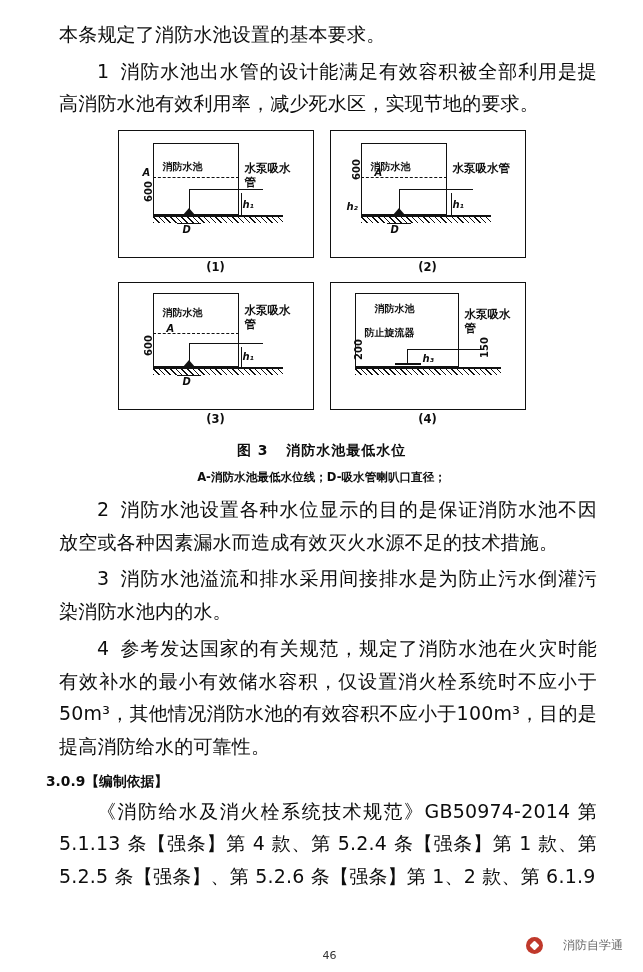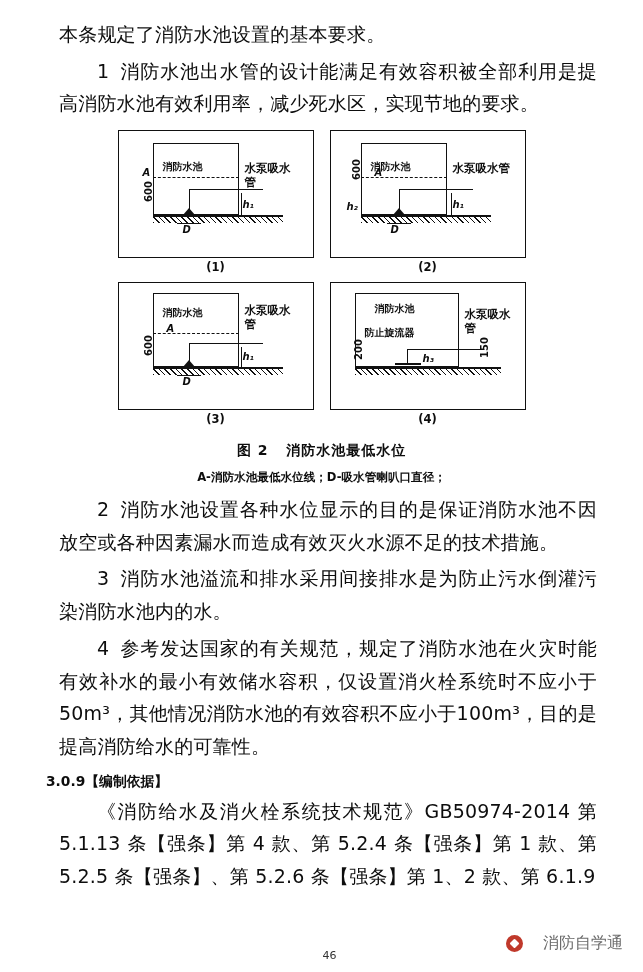--- a/index.html
+++ b/index.html
@@ -165,21 +165,21 @@
     font-size: 11px;
     color: #333;
   }
   .watermark {
     position: absolute;
     right: 20px;
     bottom: 18px;
     display: flex;
     align-items: center;
     gap: 20px;
-    font-size: 16px;
+    font-size: 12px;
     color: #6b6b6b;
   }
   .wm-logo {
     width: 17px;
     height: 17px;
     border-radius: 50%;
     background: #c0392b;
     position: relative;
     flex: none;
   }
@@ -310,21 +310,21 @@
             <div class="vtext" style="left:22px; top:56px;">200</div>
             <div class="smalltext italic" style="left:92px; top:70px;">h₃</div>
             <div class="vtext" style="left:148px; top:54px;">150</div>
           </div>
           <div class="fig-caption-small">(4)</div>
         </div>
       </div>
     </div>
   </div>
 
-  <div class="fig-title"><span>图 2</span>&nbsp;&nbsp;&nbsp;<span>消防水池最低水位</span></div>
+  <div class="fig-title"><span>图 3</span>&nbsp;&nbsp;&nbsp;<span>消防水池最低水位</span></div>
 
   <div class="fig-legend">A-消防水池最低水位线；D-吸水管喇叭口直径；</div>
 
   <p class="body-text indent"><span class="num-lead">2</span><span>消防水池设置各种水位显示的目的是保证消防水池不因放空或各种因素漏水而造成有效灭火水源不足的技术措施。</span></p>
 
   <p class="body-text indent"><span class="num-lead">3</span><span>消防水池溢流和排水采用间接排水是为防止污水倒灌污染消防水池内的水。</span></p>
 
   <p class="body-text indent"><span class="num-lead">4</span><span>参考发达国家的有关规范，规定了消防水池在火灾时能有效补水的最小有效储水容积，仅设置消火栓系统时不应小于50m³，其他情况消防水池的有效容积不应小于100m³，目的是提高消防给水的可靠性。</span></p>
 
   <div class="section-head"><span class="code">3.0.9</span><span>【编制依据】</span></div>

